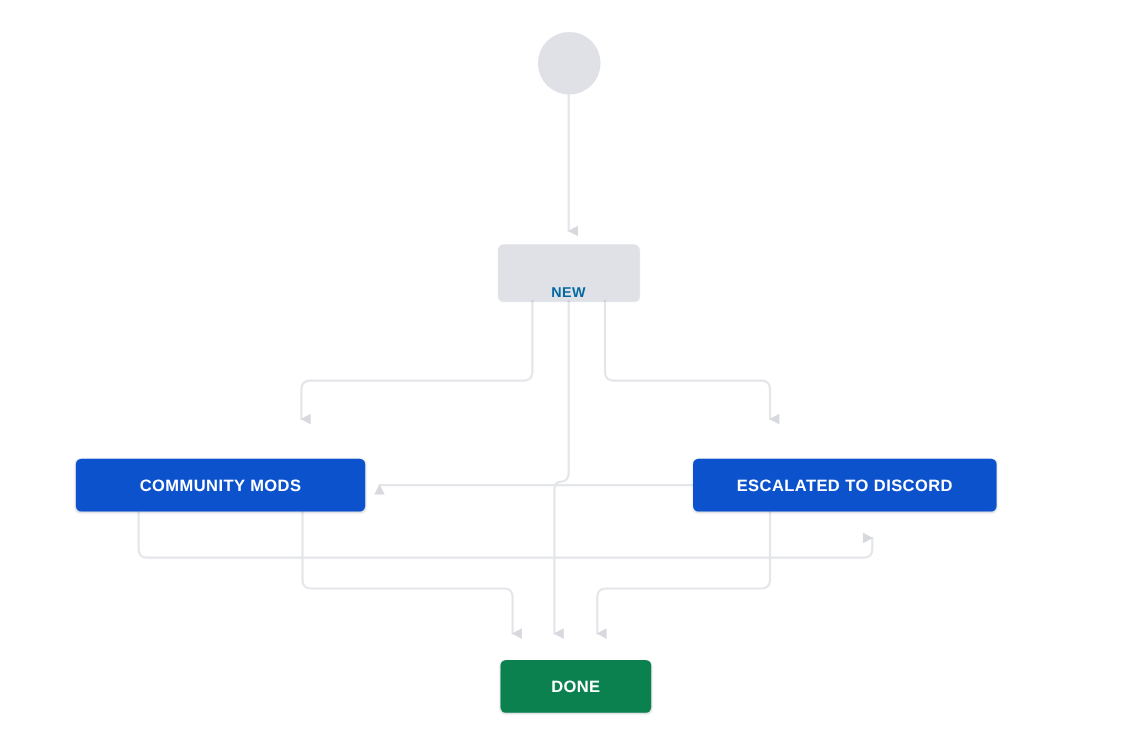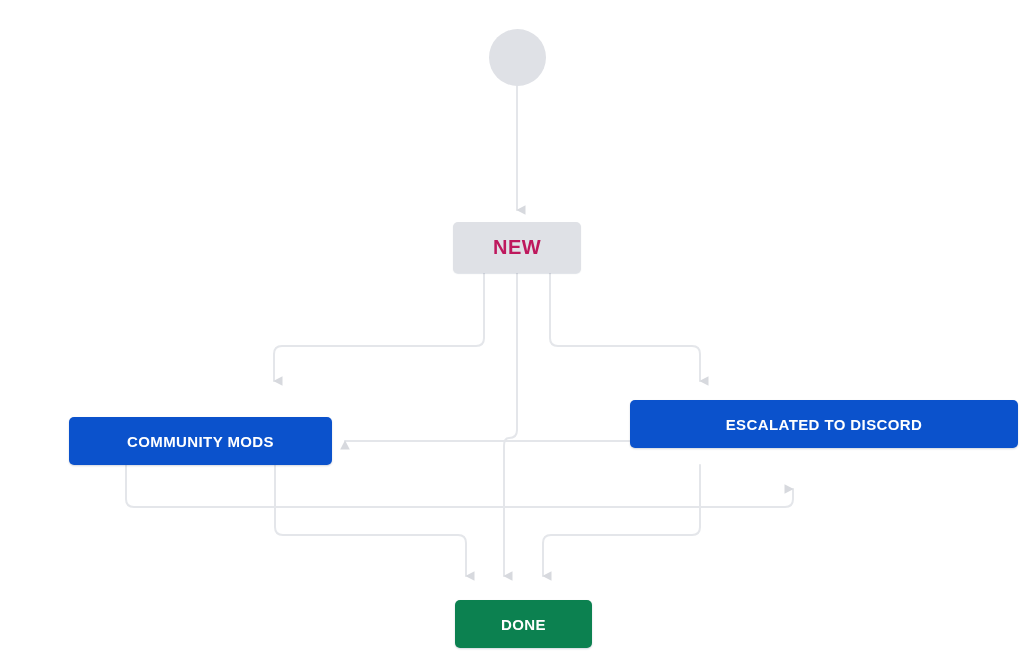--- a/index.html
+++ b/index.html
@@ -27,23 +27,24 @@
   .node-start{
     border-radius:50%;
     background:#dfe1e6;
   }
   .node-status{
     border-radius:5px;
     font-weight:bold;
   }
   .node-new{
     background:#dfe1e6;
-    color:#be185d;
-    font-size:20px;
+    color:#0369a1;
+    font-size:13px;
     box-shadow:0 1px 1px rgba(9,30,66,.13);
+    align-items:flex-end;
   }
   .node-blue{
     background:#0b52cc;
     color:#ffffff;
     font-size:15px;
     box-shadow:0 1px 2px rgba(9,30,66,.18);
   }
   .node-green{
     background:#0c8150;
     color:#ffffff;
@@ -92,21 +93,21 @@
   <div class="node node-start" style="left:489px;top:29px;width:57px;height:57px;"></div>
 
   <div class="node node-status node-new" style="left:453px;top:222px;width:128px;height:51px;">
     <span class="node-label">NEW</span>
   </div>
 
   <div class="node node-status node-blue" style="left:69px;top:417px;width:263px;height:48px;">
     <span class="node-label">COMMUNITY MODS</span>
   </div>
 
-  <div class="node node-status node-blue" style="left:630px;top:400px;width:388px;height:48px;">
+  <div class="node node-status node-blue" style="left:630px;top:417px;width:276px;height:48px;">
     <span class="node-label">ESCALATED TO DISCORD</span>
   </div>
 
   <div class="node node-status node-green" style="left:455px;top:600px;width:137px;height:48px;">
     <span class="node-label">DONE</span>
   </div>
 
 </div>
 
 </body></html>

